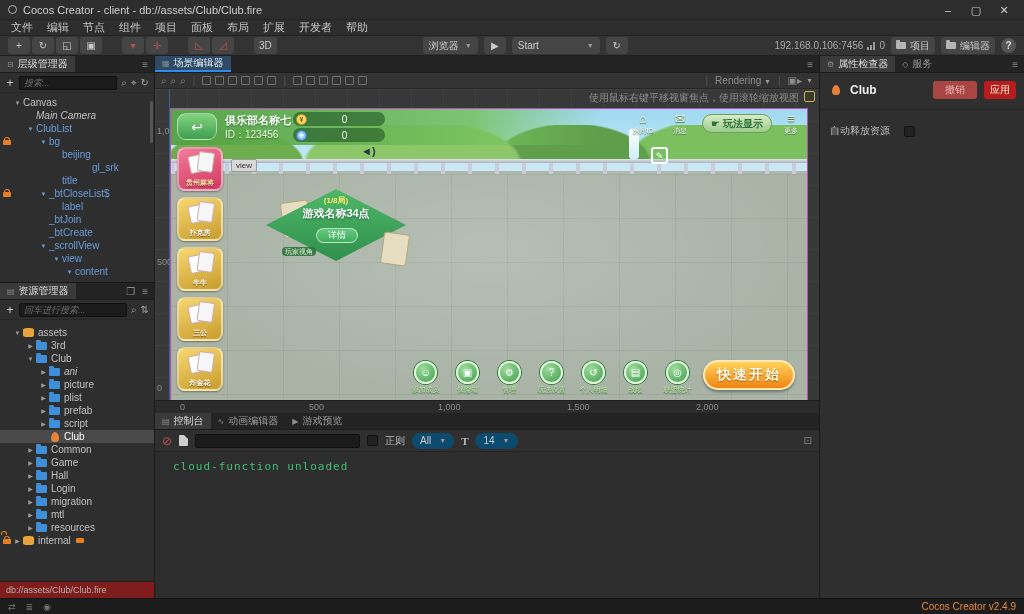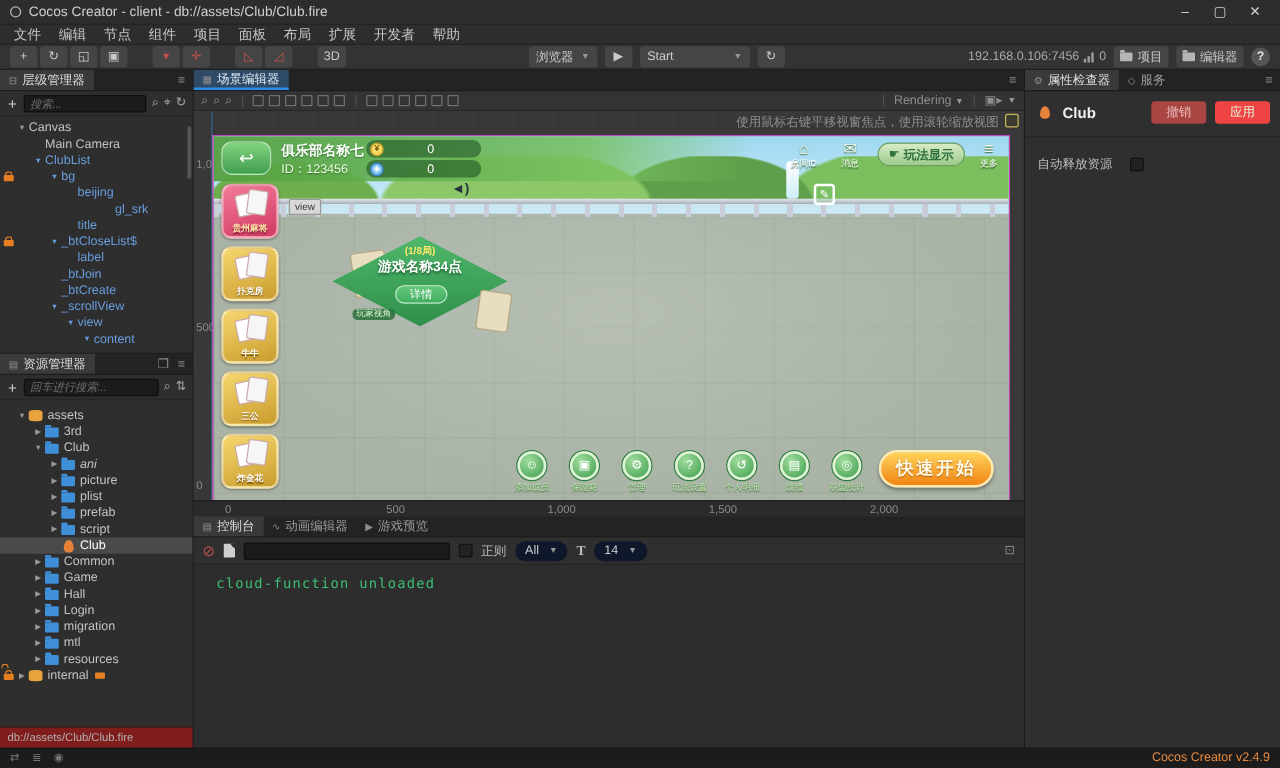--- a/index.html
+++ b/index.html
@@ -142,32 +142,32 @@
     color:#fffbe8;font-size:14px;font-weight:bold;letter-spacing:2px;display:flex;align-items:center;justify-content:center;text-shadow:0 1px 1px #a85a00}
 
   
   .console{flex:1;display:flex;flex-direction:column;background:#2d2d2d;min-height:0}
   .con-toolbar{height:22px;background:#2f2f2f;border-bottom:1px solid #242424;display:flex;align-items:center;gap:7px;padding:0 7px}
   .clear-ico{color:#c0504d;font-size:12px}
   .page-ico{width:9px;height:11px;background:#cfcfcf;border-radius:1px;position:relative}
   .page-ico::after{content:"";position:absolute;right:0;top:0;border:2px solid #2f2f2f;border-left-color:transparent;border-bottom-color:transparent}
   .con-input{width:165px;height:14px;background:#1b1b1b;border:1px solid #101010;border-radius:2px}
   .cb{width:11px;height:11px;background:#222;border:1px solid #111;border-radius:2px}
-  .con-sel{display:flex;align-items:center;gap:8px;height:16px;background:#0f172a;border-radius:8px;padding:0 8px;font-size:10px;color:#ccc}
+  .con-sel{display:flex;align-items:center;gap:8px;height:16px;background:#0c4a6e;border-radius:8px;padding:0 8px;font-size:10px;color:#ccc}
   .t-ico{color:#bbb;font-size:11px;font-family:"Liberation Serif","DejaVu Serif",serif;font-weight:bold}
   .expand-ico{margin-left:auto;color:#8a8a8a;font-size:10px}
   .con-log{flex:1;padding:8px 0 0 18px;font-family:"DejaVu Sans Mono","Liberation Mono",monospace;font-size:11px;color:#3fbf74;letter-spacing:1px}
 
   
   .insp-body{position:relative;flex:1}
   .insp-node{display:flex;align-items:center;padding:8px 8px 10px 10px;border-bottom:1px solid #262626}
   .insp-node b{color:#eee;font-size:12px;margin-left:5px}
   .insp-btns{margin-left:auto;display:flex;gap:7px}
   .btn-revert{width:44px;height:18px;background:#a94542;border-radius:3px;color:#e9b8b6;font-size:10px;display:flex;align-items:center;justify-content:center}
-  .btn-apply{width:44px;height:18px;background:#ef4444;border-radius:3px;color:#e4f7dc;font-size:10px;display:flex;align-items:center;justify-content:center}
+  .btn-apply{width:32px;height:18px;background:#b91c1c;border-radius:3px;color:#e4f7dc;font-size:10px;display:flex;align-items:center;justify-content:center}
   .prop-row{display:flex;align-items:center;height:26px;padding-left:10px;color:#bdbdbd;font-size:10px}
   .prop-row .cb{margin-left:14px}
 
   .statusbar{height:16px;background:#1c1c1c;display:flex;align-items:center;gap:10px;padding:0 8px;border-top:1px solid #141414}
   .sb-ico{color:#777;font-size:9px}
   .version{margin-left:auto;color:#e78a3c;font-size:10px}
 </style>
 </head>
 <body>
 
@@ -263,21 +263,21 @@
           <span class="srow-ico">⌕</span>
           <span class="srow-ico">⌖</span>
           <span class="srow-ico">↻</span>
         </div>
         <div class="tree">
           <span class="scrollhint"></span>
         <div class="trow" style="padding-left: 12px;">
               <span class="arrow">▼</span>
               <span class="tlabel">Canvas</span>
             </div>
-            <div class="trow" style="padding-left: 25px;">
+            <div class="trow" style="padding-left: 25px; font-style: italic;">
               <span class="arrow"></span>
               <span class="tlabel">Main Camera</span>
             </div>
             <div class="trow blue" style="padding-left: 25px;">
               <span class="arrow">▼</span>
               <span class="tlabel">ClubList</span>
             </div>
             <div class="trow blue" style="padding-left: 38px;">
               <span class="lock"></span>
               <span class="arrow">▼</span>

